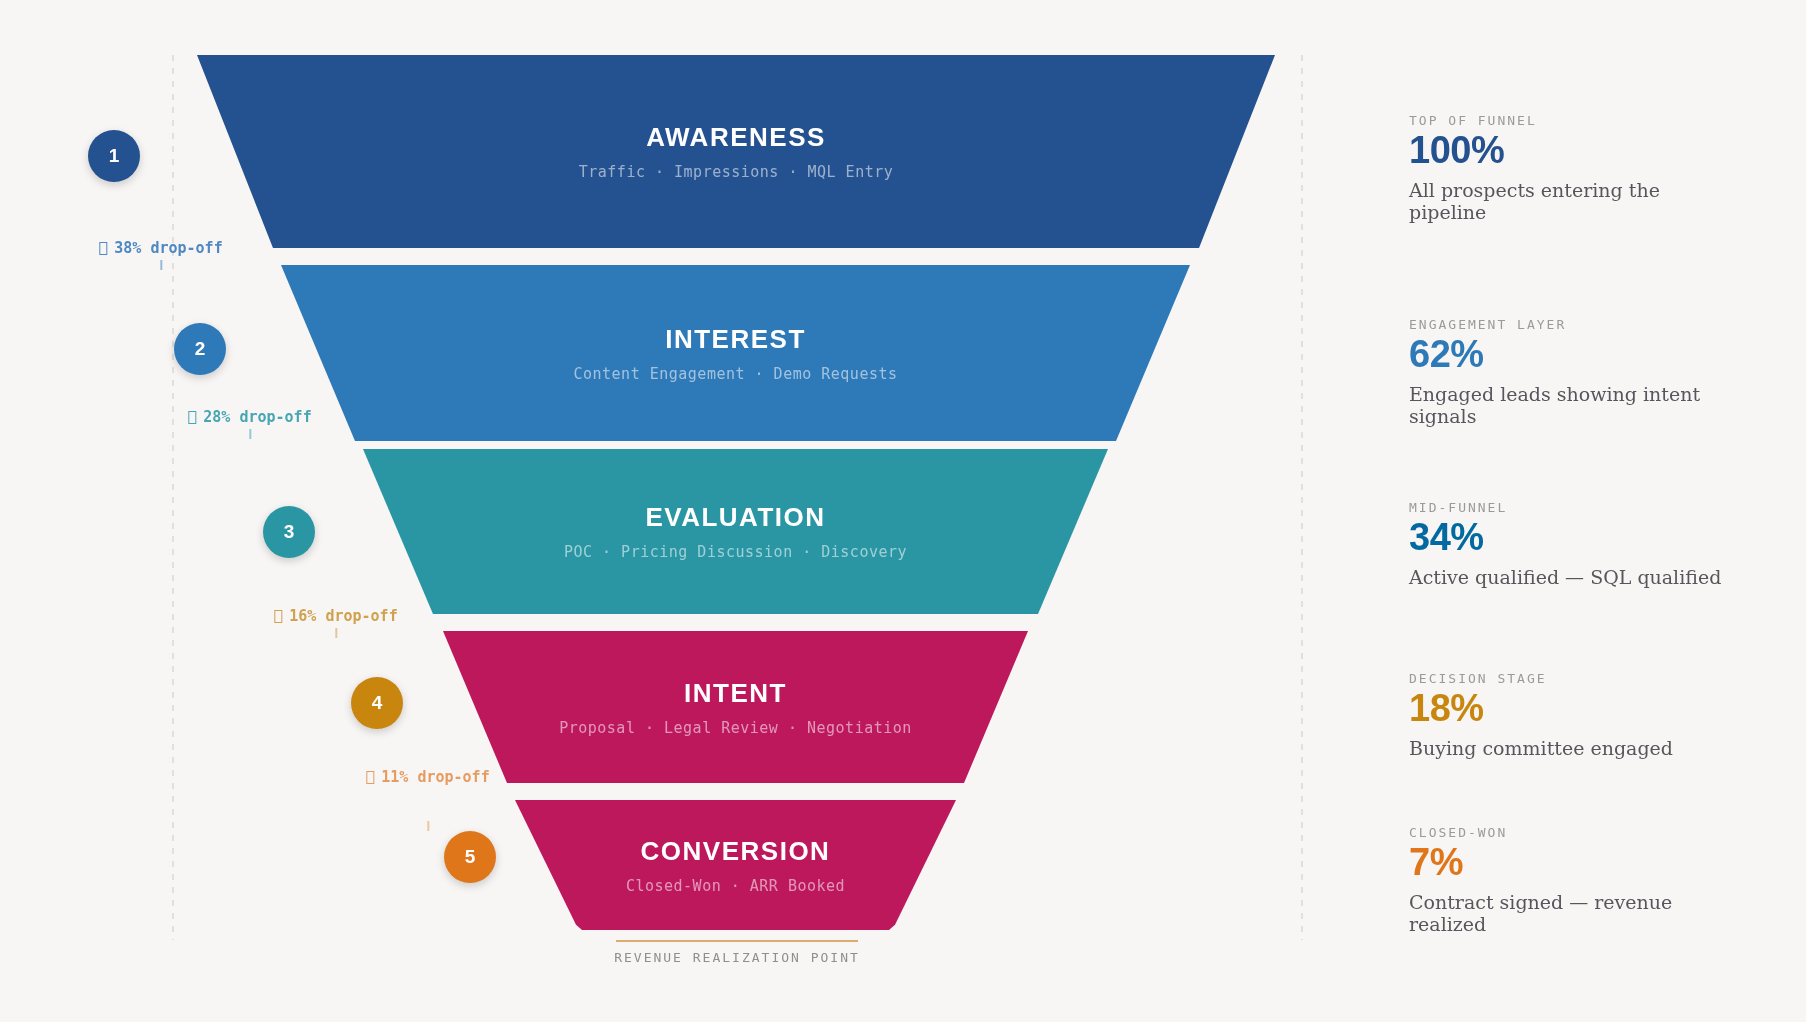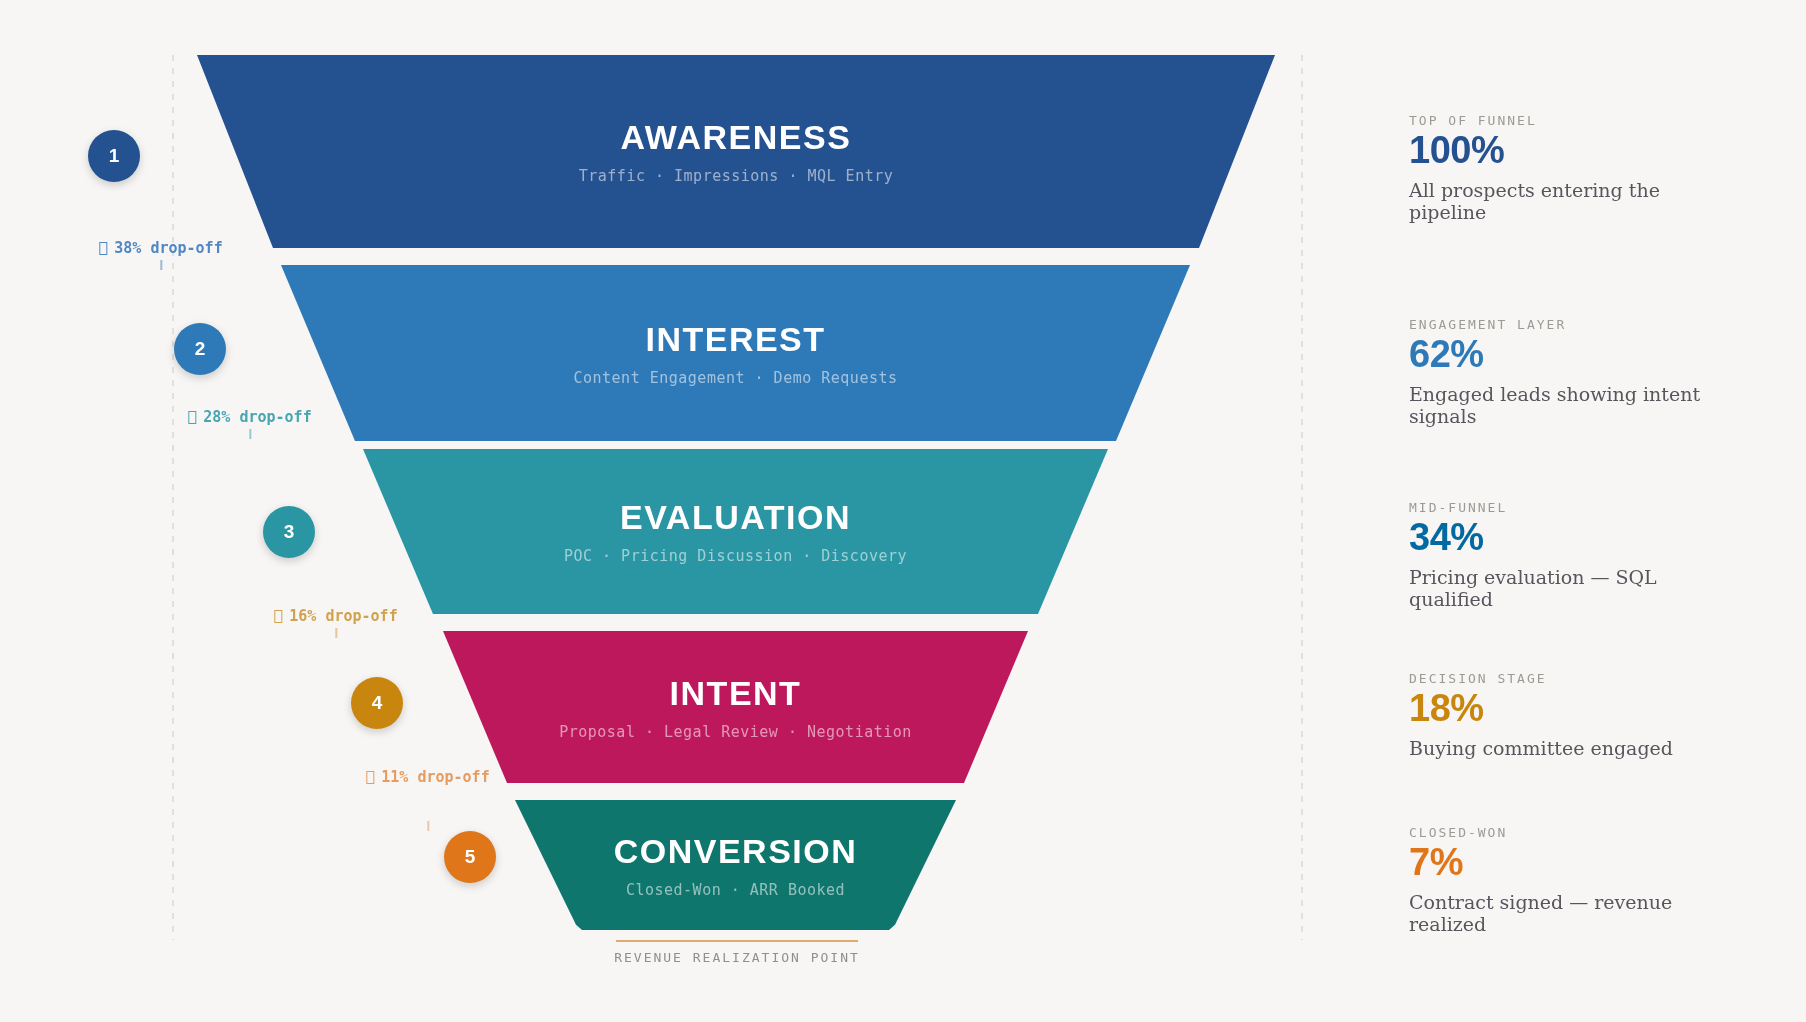--- a/index.html
+++ b/index.html
@@ -26,21 +26,21 @@
     display:flex;flex-direction:column;align-items:center;justify-content:center;
     filter:drop-shadow(5px 6px 4px rgba(110,102,92,.28));
   }
   .s1{left:197px;top:55px;width:1078px;height:193px;clip-path:polygon(0 0,100% 0,calc(100% - 76px) 100%,76px 100%);}
   .s2{left:281px;top:265px;width:909px;height:176px;clip-path:polygon(0 0,100% 0,calc(100% - 74px) 100%,74px 100%);}
   .s3{left:363px;top:449px;width:745px;height:165px;clip-path:polygon(0 0,100% 0,calc(100% - 70px) 100%,70px 100%);}
   .s4{left:443px;top:631px;width:585px;height:152px;clip-path:polygon(0 0,100% 0,calc(100% - 64px) 100%,64px 100%);}
   .s5{left:515px;top:800px;width:441px;height:130px;clip-path:polygon(0 0,100% 0,calc(100% - 61px) 96%,calc(100% - 67px) 100%,67px 100%,61px 96%);}
 
   .stage-title{
-    color:#ffffff;font-weight:bold;font-size:34px;letter-spacing:1.5px;
+    color:#ffffff;font-weight:bold;font-size:26px;letter-spacing:1.5px;
   }
   .stage-subtitle{
     margin-top:10px;
     color:rgba(255,255,255,.55);
     font-family:"DejaVu Sans Mono", monospace;
     font-size:15px;letter-spacing:.5px;
   }
 
   
   .num-circle{
@@ -117,21 +117,21 @@
     <div class="stage-subtitle">Content Engagement · Demo Requests</div>
   </div>
   <div class="stage s3" style="background-color: rgb(42, 150, 164);">
     <div class="stage-title">EVALUATION</div>
     <div class="stage-subtitle">POC · Pricing Discussion · Discovery</div>
   </div>
   <div class="stage s4" style="background-color: #be185d;">
     <div class="stage-title">INTENT</div>
     <div class="stage-subtitle">Proposal · Legal Review · Negotiation</div>
   </div>
-  <div class="stage s5" style="background-color: #0f766e;">
+  <div class="stage s5" style="background-color: #be185d;">
     <div class="stage-title">CONVERSION</div>
     <div class="stage-subtitle">Closed-Won · ARR Booked</div>
   </div>
 
   <div class="num-circle c1" style="background-color: rgb(36, 81, 143);">
     <span>1</span>
   </div>
   <div class="num-circle c2" style="background-color: rgb(46, 121, 184);">
     <span>2</span>
   </div>
@@ -180,21 +180,21 @@
     <div class="stat-desc">All prospects entering the pipeline</div>
   </div>
   <div class="stat b2">
     <div class="stat-label">ENGAGEMENT LAYER</div>
     <div class="stat-value" style="color: rgb(46, 121, 184);">62%</div>
     <div class="stat-desc">Engaged leads showing intent signals</div>
   </div>
   <div class="stat b3">
     <div class="stat-label">MID-FUNNEL</div>
     <div class="stat-value" style="color: #0369a1;">34%</div>
-    <div class="stat-desc">Pricing evaluation — SQL qualified</div>
+    <div class="stat-desc">Active qualified — SQL qualified</div>
   </div>
   <div class="stat b4">
     <div class="stat-label">DECISION STAGE</div>
     <div class="stat-value" style="color: rgb(200, 134, 15);">18%</div>
     <div class="stat-desc">Buying committee engaged</div>
   </div>
   <div class="stat b5">
     <div class="stat-label">CLOSED-WON</div>
     <div class="stat-value" style="color: rgb(224, 118, 26);">7%</div>
     <div class="stat-desc">Contract signed — revenue realized</div>

